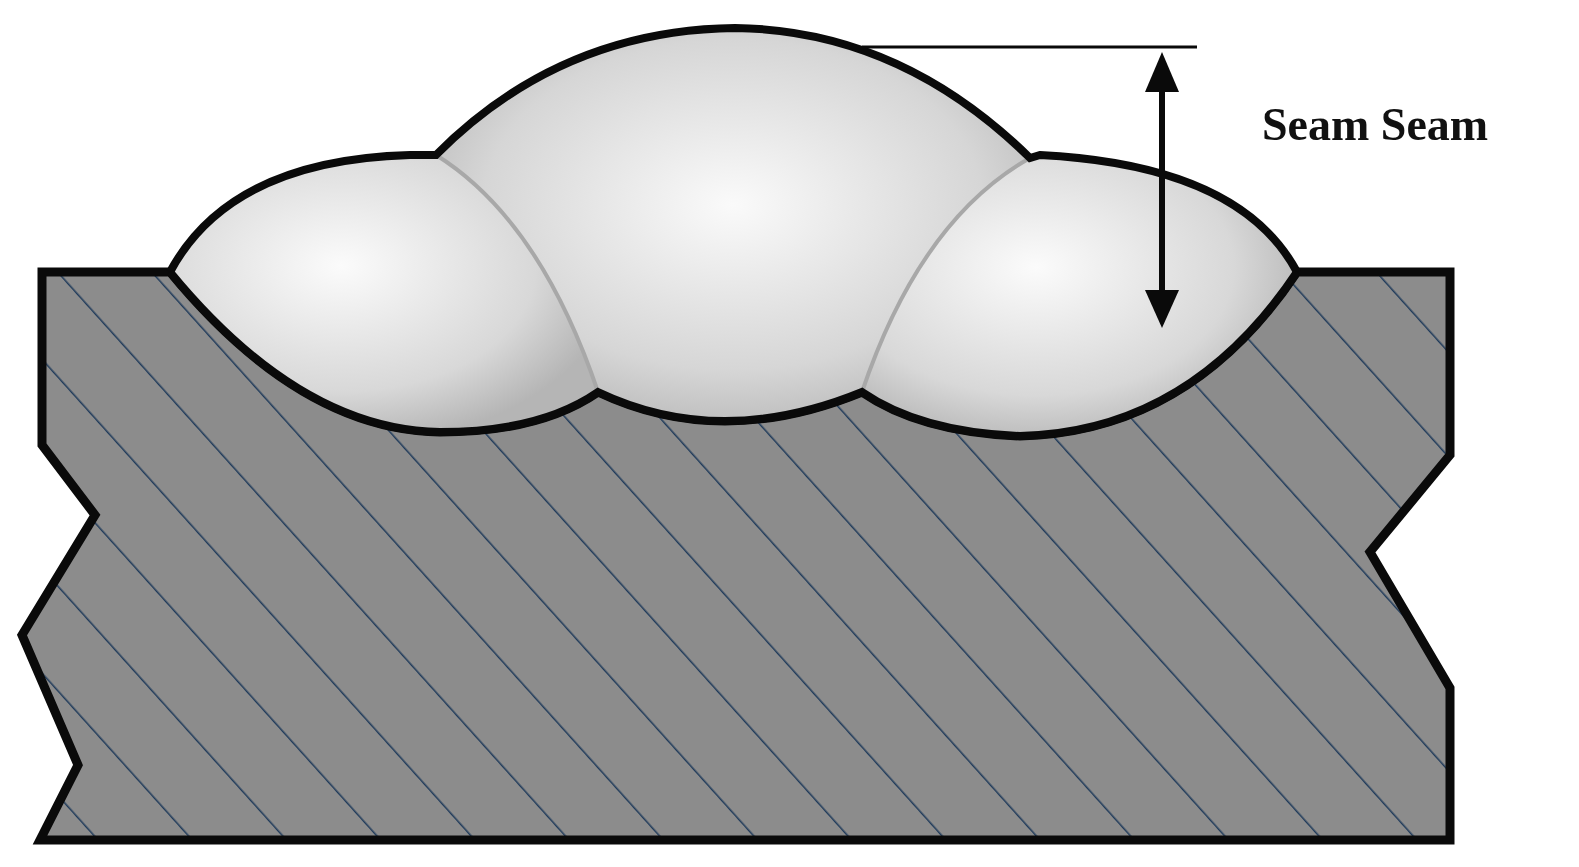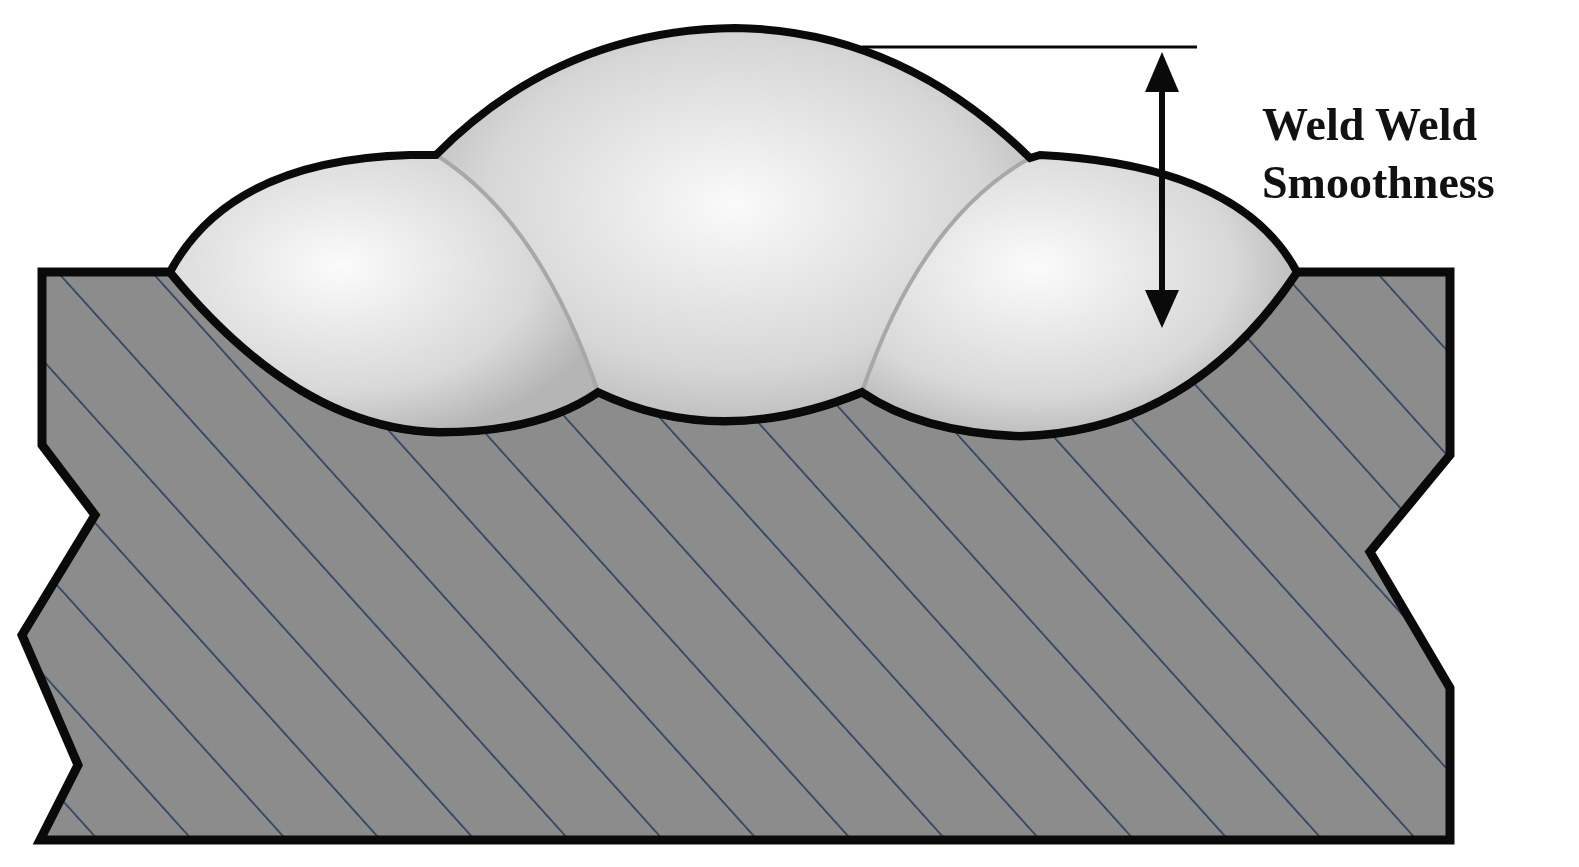--- a/index.html
+++ b/index.html
@@ -39,15 +39,14 @@
   <path d="M170,272 Q230,160 410,155 L436,155 Q560,30 735,28 Q900,30 1030,158 L1040,155 Q1240,165 1297,272" fill="none" stroke="#0a0a0a" stroke-width="8"></path>
   <path d="M170,272 Q300,430 440,432 Q540,432 598,392 Q720,450 862,392 Q920,432 1020,436 Q1190,432 1297,272" fill="none" stroke="#0a0a0a" stroke-width="8"></path>
 
   <line x1="862" y1="47" x2="1197" y2="47" stroke="#0a0a0a" stroke-width="3"></line>
   <line x1="1162" y1="70" x2="1162" y2="310" stroke="#0a0a0a" stroke-width="6"></line>
   <polygon points="1162,52 1145,92 1179,92" fill="#0a0a0a"></polygon>
   <polygon points="1162,328 1145,290 1179,290" fill="#0a0a0a"></polygon>
 </svg>
 
 <div class="label">
-  <div>Weld Weld</div>
-  <div>Smoothness</div>
+  <div>Seam Seam</div>
 </div>
 
 </body></html>

